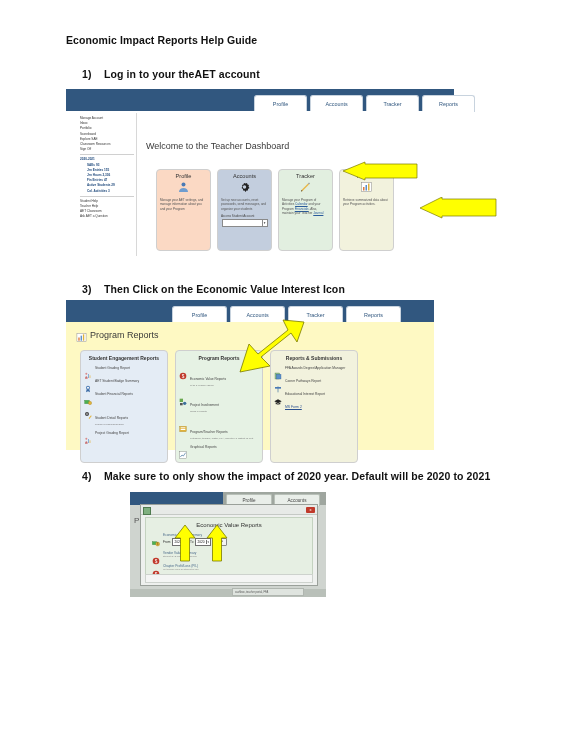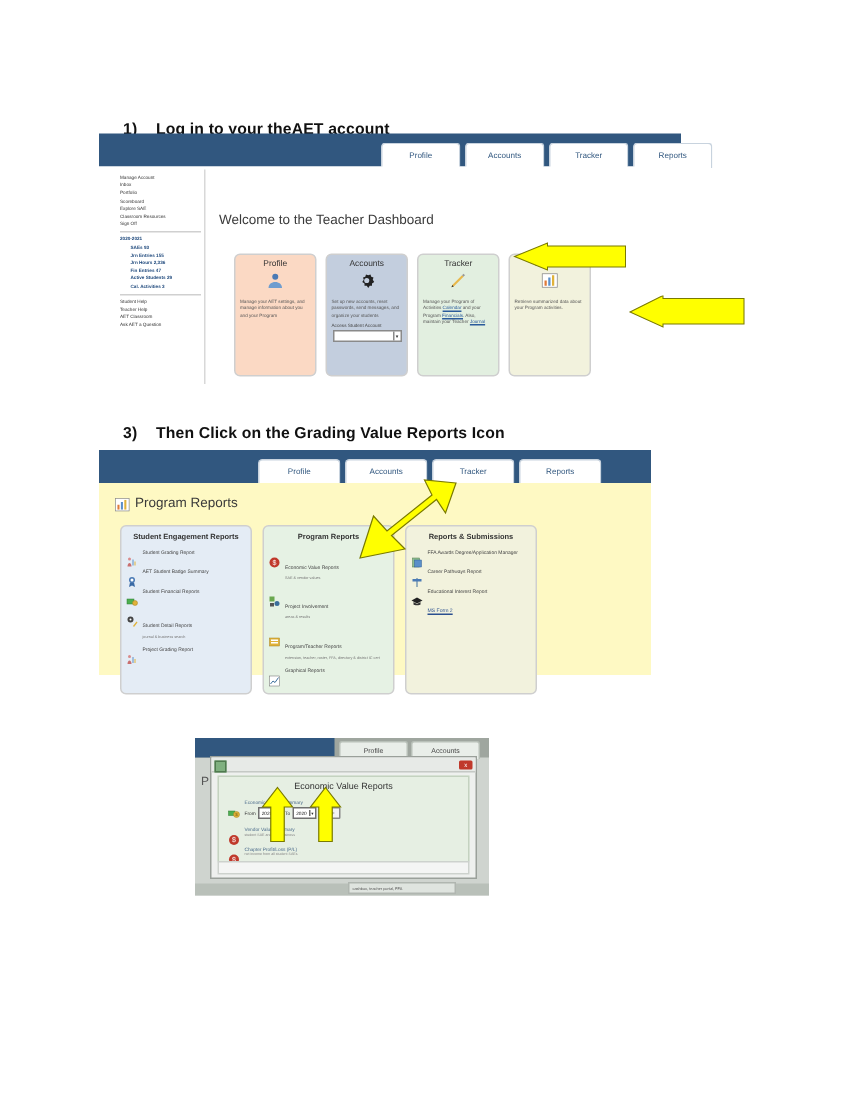--- a/index.html
+++ b/index.html
@@ -98,26 +98,30 @@
 
   
   .arrow{position:absolute;}
   .arrow svg{display:block;}
 </style>
 </head>
 <body>
 
 <div class="page">
 
-
-  <div class="step" style="left:82px;top:68px;margin-top:12px;">
+  <div class="doc-title">Economic Impact Reports Help Guide</div>
+
+  <div class="step" style="left:82px;top:68px;">
     <span class="num">1)</span><span>Log in to your theAET account</span>
   </div>
   <div class="step" style="left:82px;top:283px;">
-    <span class="num">3)</span><span>Then Click on the Grading Value Reports Icon</span>
+    <span class="num">3)</span><span>Then Click on the Economic Value Interest Icon</span>
+  </div>
+  <div class="step" style="left:82px;top:470px;">
+    <span class="num">4)</span><span>Make sure to only show the impact of 2020 year.  Default will be 2020 to 2021</span>
   </div>
 
   <div class="shot1">
     <div class="nav-bar shot1bar"></div>
     <div class="tabs" style="left:188px;">
       <div class="tab">Profile</div>
       <div class="tab">Accounts</div>
       <div class="tab">Tracker</div>
       <div class="tab">Reports</div>
     </div>

